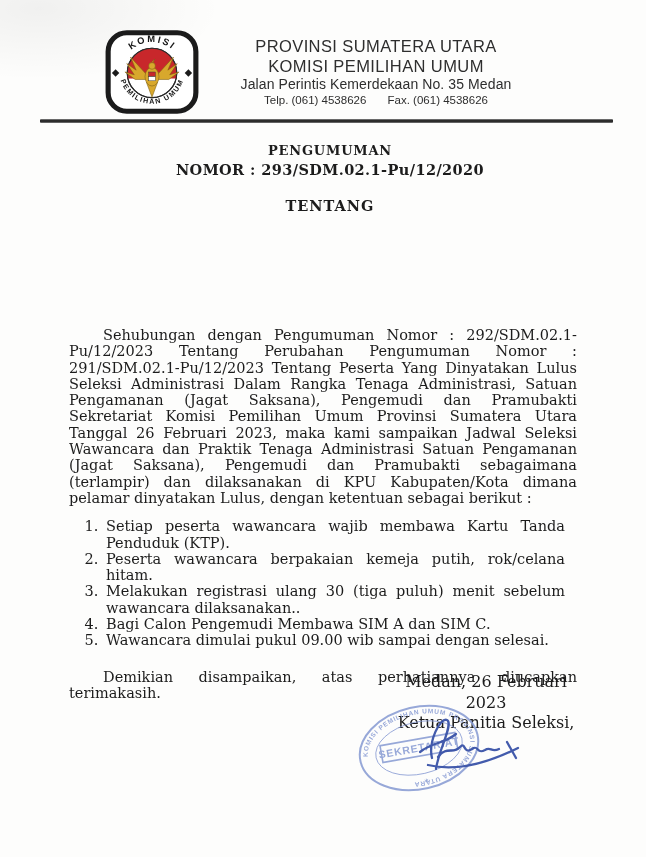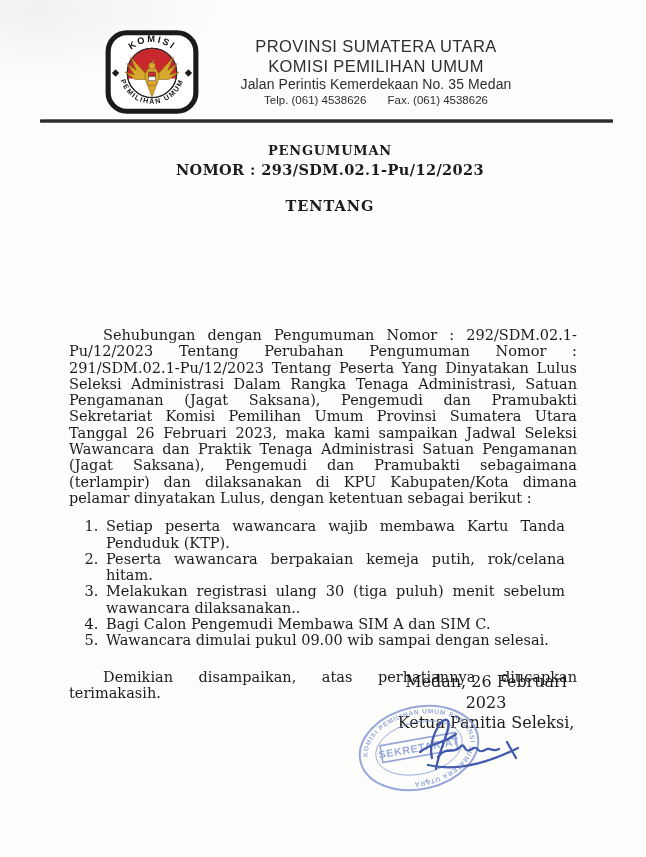--- a/index.html
+++ b/index.html
@@ -113,21 +113,21 @@
         <span>Telp. (061) 4538626</span>
         <span class="fax">Fax. (061) 4538626</span>
       </div>
     </div>
 
     <div class="rule"></div>
   </div>
 
   <div class="heading">
     <div class="doc-type">PENGUMUMAN</div>
-    <div class="doc-number">NOMOR : 293/SDM.02.1-Pu/12/2023</div>
+    <div class="doc-number">NOMOR : 293/SDM.02.1-Pu/12/2020</div>
     <div class="about-label">TENTANG</div>
   </div>
 
   <div class="body-block">
     <p class="opening">Sehubungan dengan Pengumuman Nomor : 292/SDM.02.1-Pu/12/2023 Tentang Perubahan Pengumuman Nomor : 291/SDM.02.1-Pu/12/2023 Tentang Peserta Yang Dinyatakan Lulus Seleksi Administrasi Dalam Rangka Tenaga Administrasi, Satuan Pengamanan (Jagat Saksana), Pengemudi dan Pramubakti Sekretariat Komisi Pemilihan Umum Provinsi Sumatera Utara Tanggal 26 Februari 2023, maka kami sampaikan Jadwal Seleksi Wawancara dan Praktik Tenaga Administrasi Satuan Pengamanan (Jagat Saksana), Pengemudi dan Pramubakti sebagaimana (terlampir) dan dilaksanakan di KPU Kabupaten/Kota dimana pelamar dinyatakan Lulus, dengan ketentuan sebagai berikut :</p>
     <ol class="reqs">
       <li>Setiap peserta wawancara wajib membawa Kartu Tanda Penduduk (KTP).</li>
       <li>Peserta wawancara berpakaian kemeja putih, rok/celana hitam.</li>
       <li>Melakukan registrasi ulang 30 (tiga puluh) menit sebelum wawancara dilaksanakan..</li>
       <li>Bagi Calon Pengemudi Membawa SIM A dan SIM C.</li>

